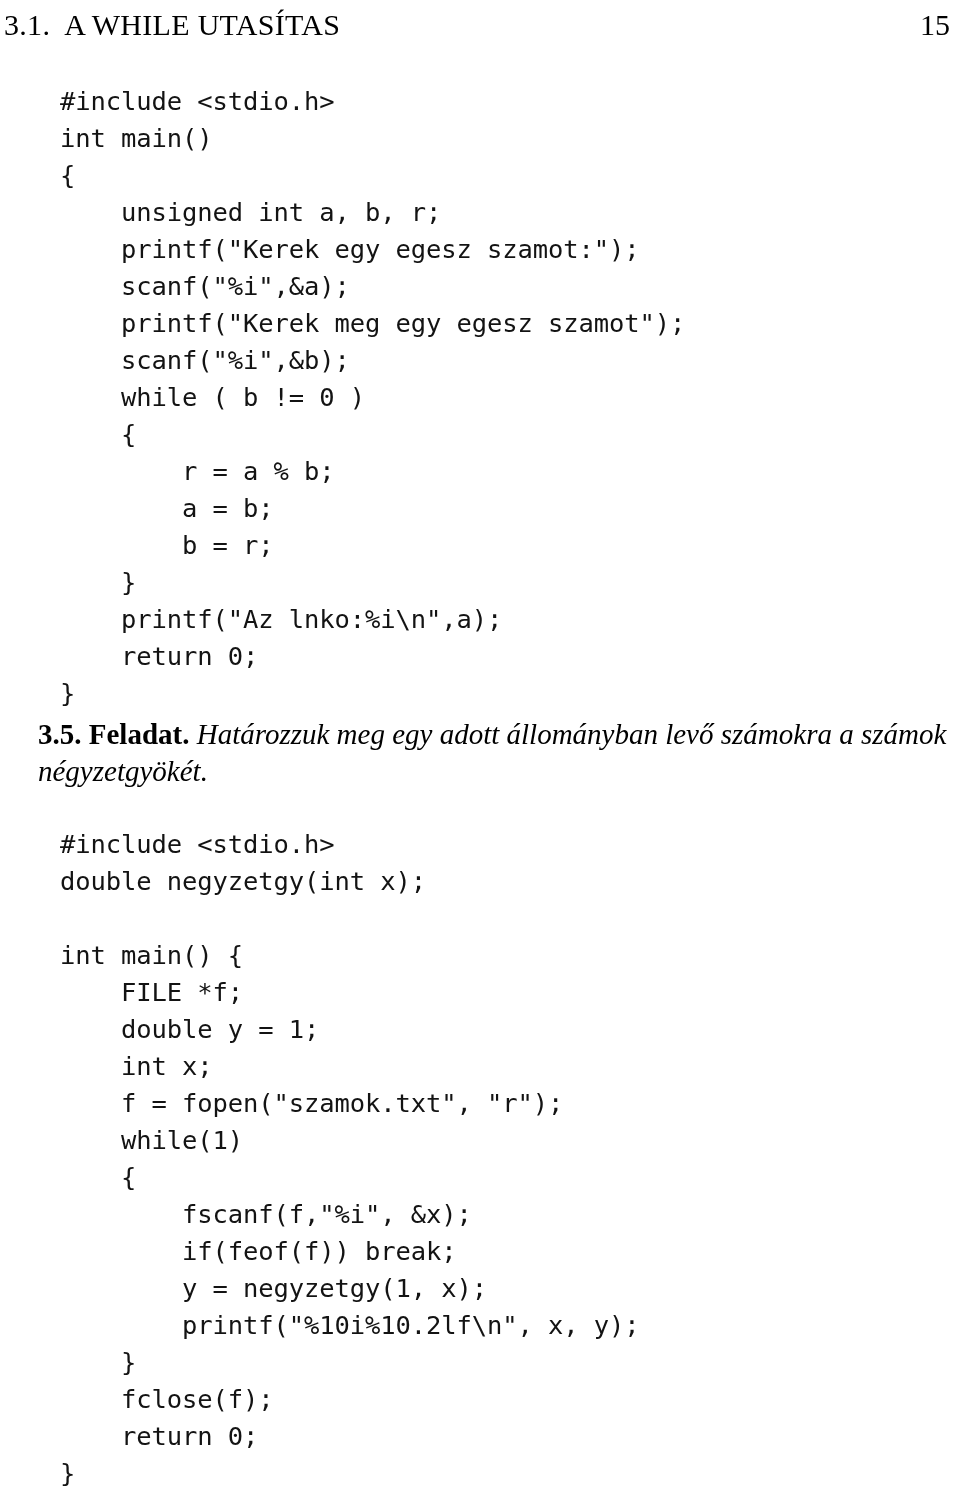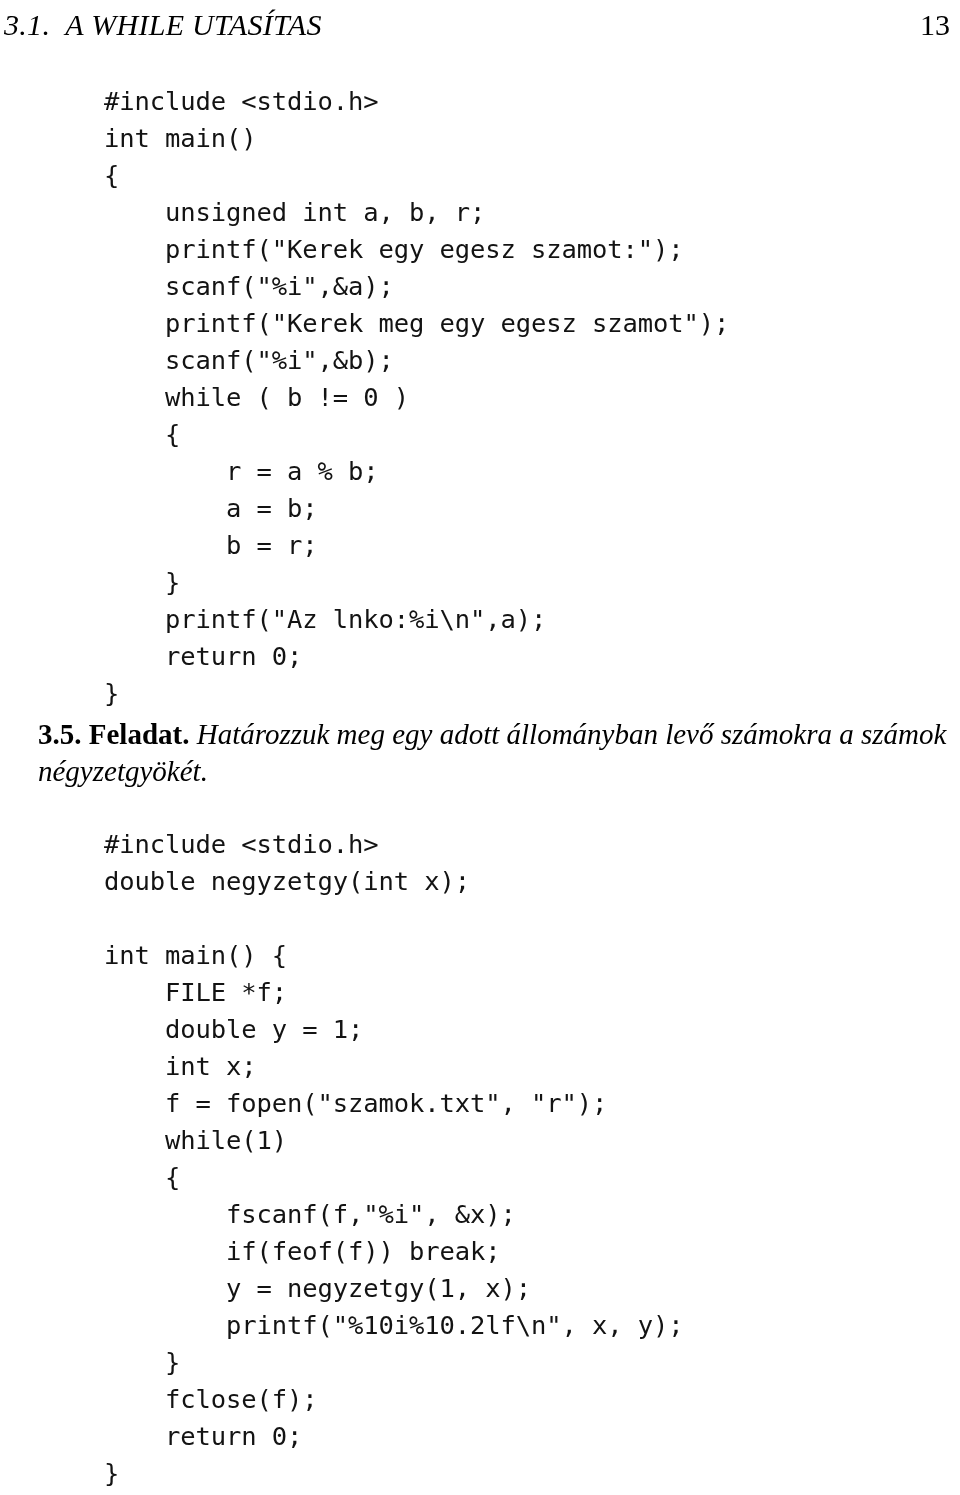--- a/index.html
+++ b/index.html
@@ -28,21 +28,20 @@
     left: 0;
     top: 6px;
     width: 960px;
     height: 40px;
   }
   .runhead-title {
     position: absolute;
     left: 4px;
     top: 0;
     font-family: "Liberation Serif", serif;
-    font-style: italic;
     font-size: 30px;
     line-height: 38px;
     white-space: pre;
     letter-spacing: 0.3px;
   }
   .runhead-folio {
     position: absolute;
     right: 10px;
     top: 0;
     font-family: "Liberation Serif", serif;
@@ -60,21 +59,20 @@
     white-space: pre;
     letter-spacing: -0.1px;
     color: #131313;
   }
   #code-block-1 { top: 83px; }
   #code-block-2 { top: 826px; }
   .code .ln {
     display: block;
     height: 37px;
     white-space: pre;
-    margin-left: 44px;
   }
   .code .ln.blank { color: transparent; }
 
   
   .exercise {
     position: absolute;
     left: 4px;
     top: 716px;
     width: 952px;
     font-family: "Liberation Serif", serif;
@@ -91,21 +89,21 @@
     font-style: italic;
   }
 </style>
 </head>
 <body>
 
 <div class="page">
 
   <div class="runhead">
     <div class="runhead-title">3.1.  A WHILE UTASÍTAS</div>
-    <div class="runhead-folio">13</div>
+    <div class="runhead-folio">15</div>
   </div>
 
   <div class="code" id="code-block-1"><div class="ln">#include &lt;stdio.h&gt;</div><div class="ln">int main()</div><div class="ln">{</div><div class="ln">    unsigned int a, b, r;</div><div class="ln">    printf("Kerek egy egesz szamot:");</div><div class="ln">    scanf("%i",&amp;a);</div><div class="ln">    printf("Kerek meg egy egesz szamot");</div><div class="ln">    scanf("%i",&amp;b);</div><div class="ln">    while ( b != 0 )</div><div class="ln">    {</div><div class="ln">        r = a % b;</div><div class="ln">        a = b;</div><div class="ln">        b = r;</div><div class="ln">    }</div><div class="ln">    printf("Az lnko:%i\n",a);</div><div class="ln">    return 0;</div><div class="ln">}</div></div>
 
   <div class="exercise">
     <span class="lead">3.5. Feladat.</span><span class="body"> </span><span class="body">Határozzuk meg egy adott állományban levő számokra a számok négyzetgyökét.</span>
   </div>
 
   <div class="code" id="code-block-2"><div class="ln">#include &lt;stdio.h&gt;</div><div class="ln">double negyzetgy(int x);</div><div class="ln blank"> </div><div class="ln">int main() {</div><div class="ln">    FILE *f;</div><div class="ln">    double y = 1;</div><div class="ln">    int x;</div><div class="ln">    f = fopen("szamok.txt", "r");</div><div class="ln">    while(1)</div><div class="ln">    {</div><div class="ln">        fscanf(f,"%i", &amp;x);</div><div class="ln">        if(feof(f)) break;</div><div class="ln">        y = negyzetgy(1, x);</div><div class="ln">        printf("%10i%10.2lf\n", x, y);</div><div class="ln">    }</div><div class="ln">    fclose(f);</div><div class="ln">    return 0;</div><div class="ln">}</div><div class="ln">double negyzetgy(int x) {</div></div>
 

